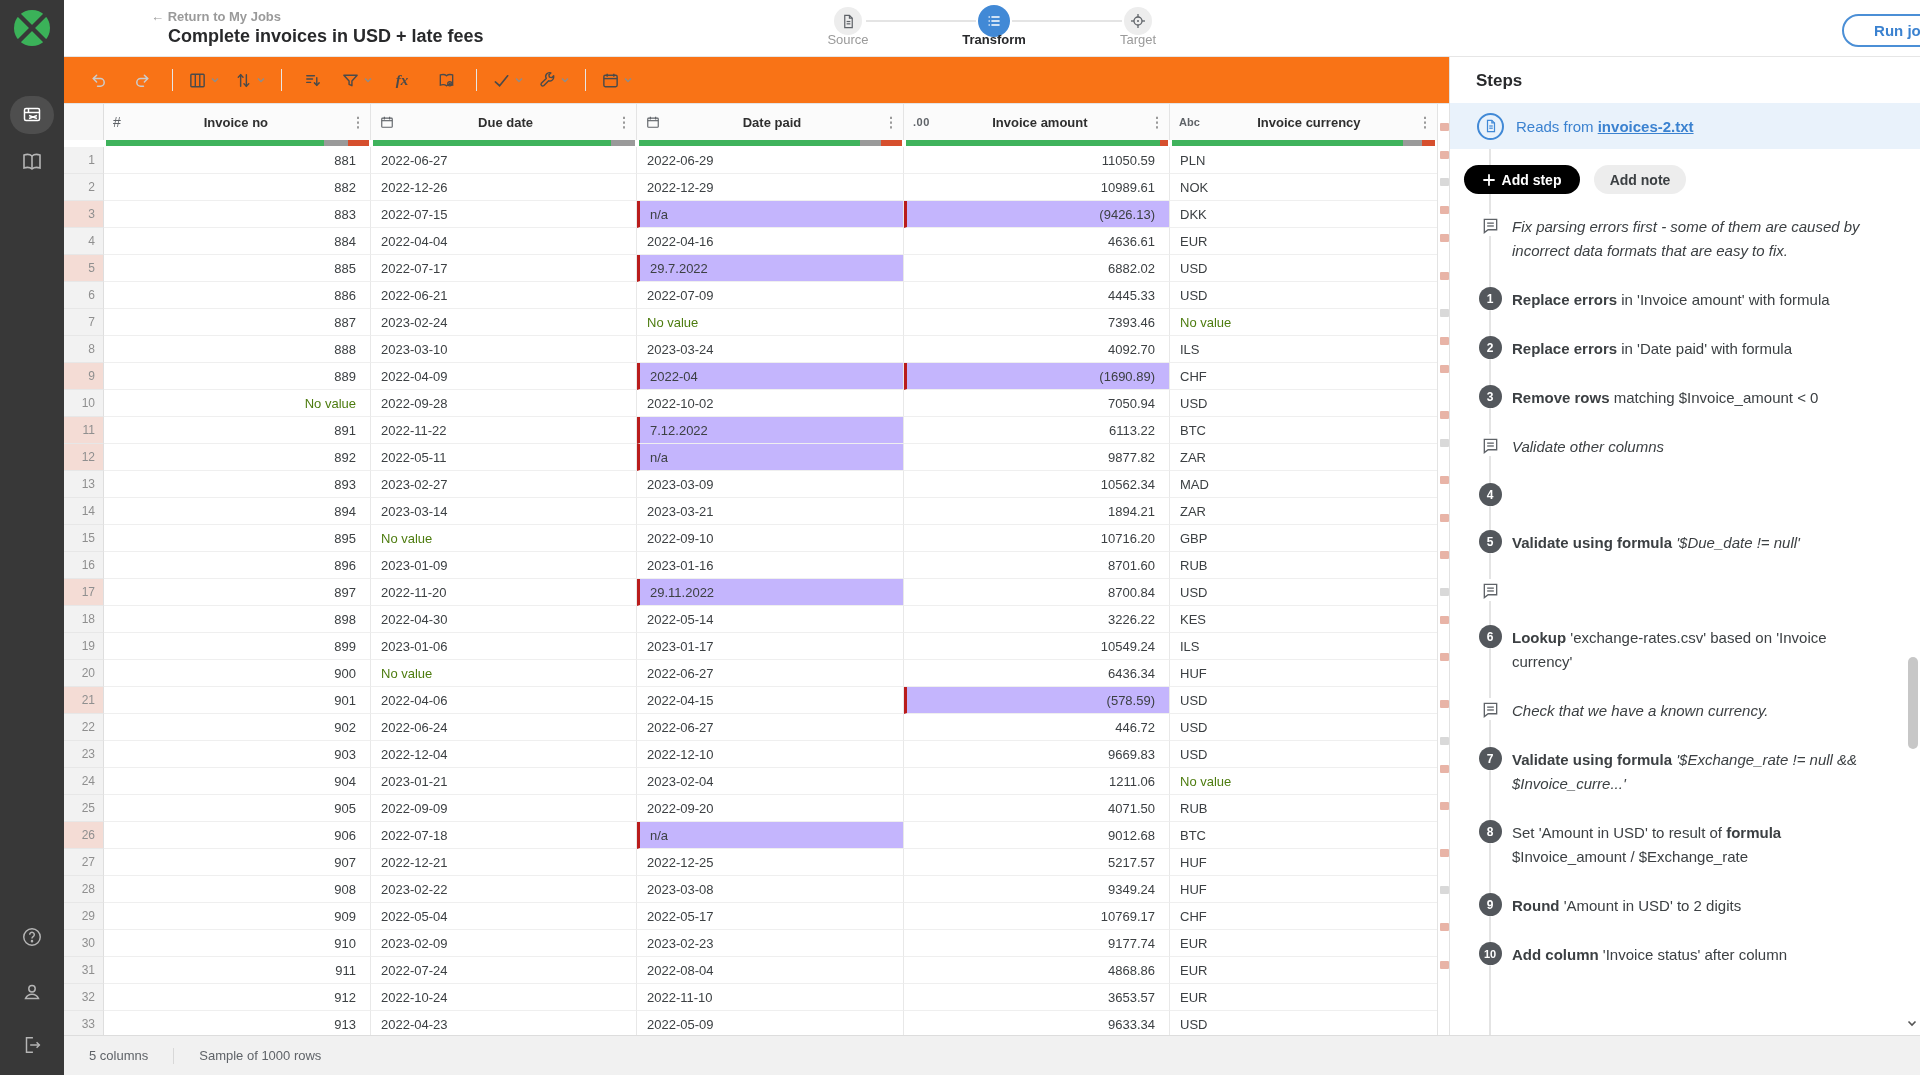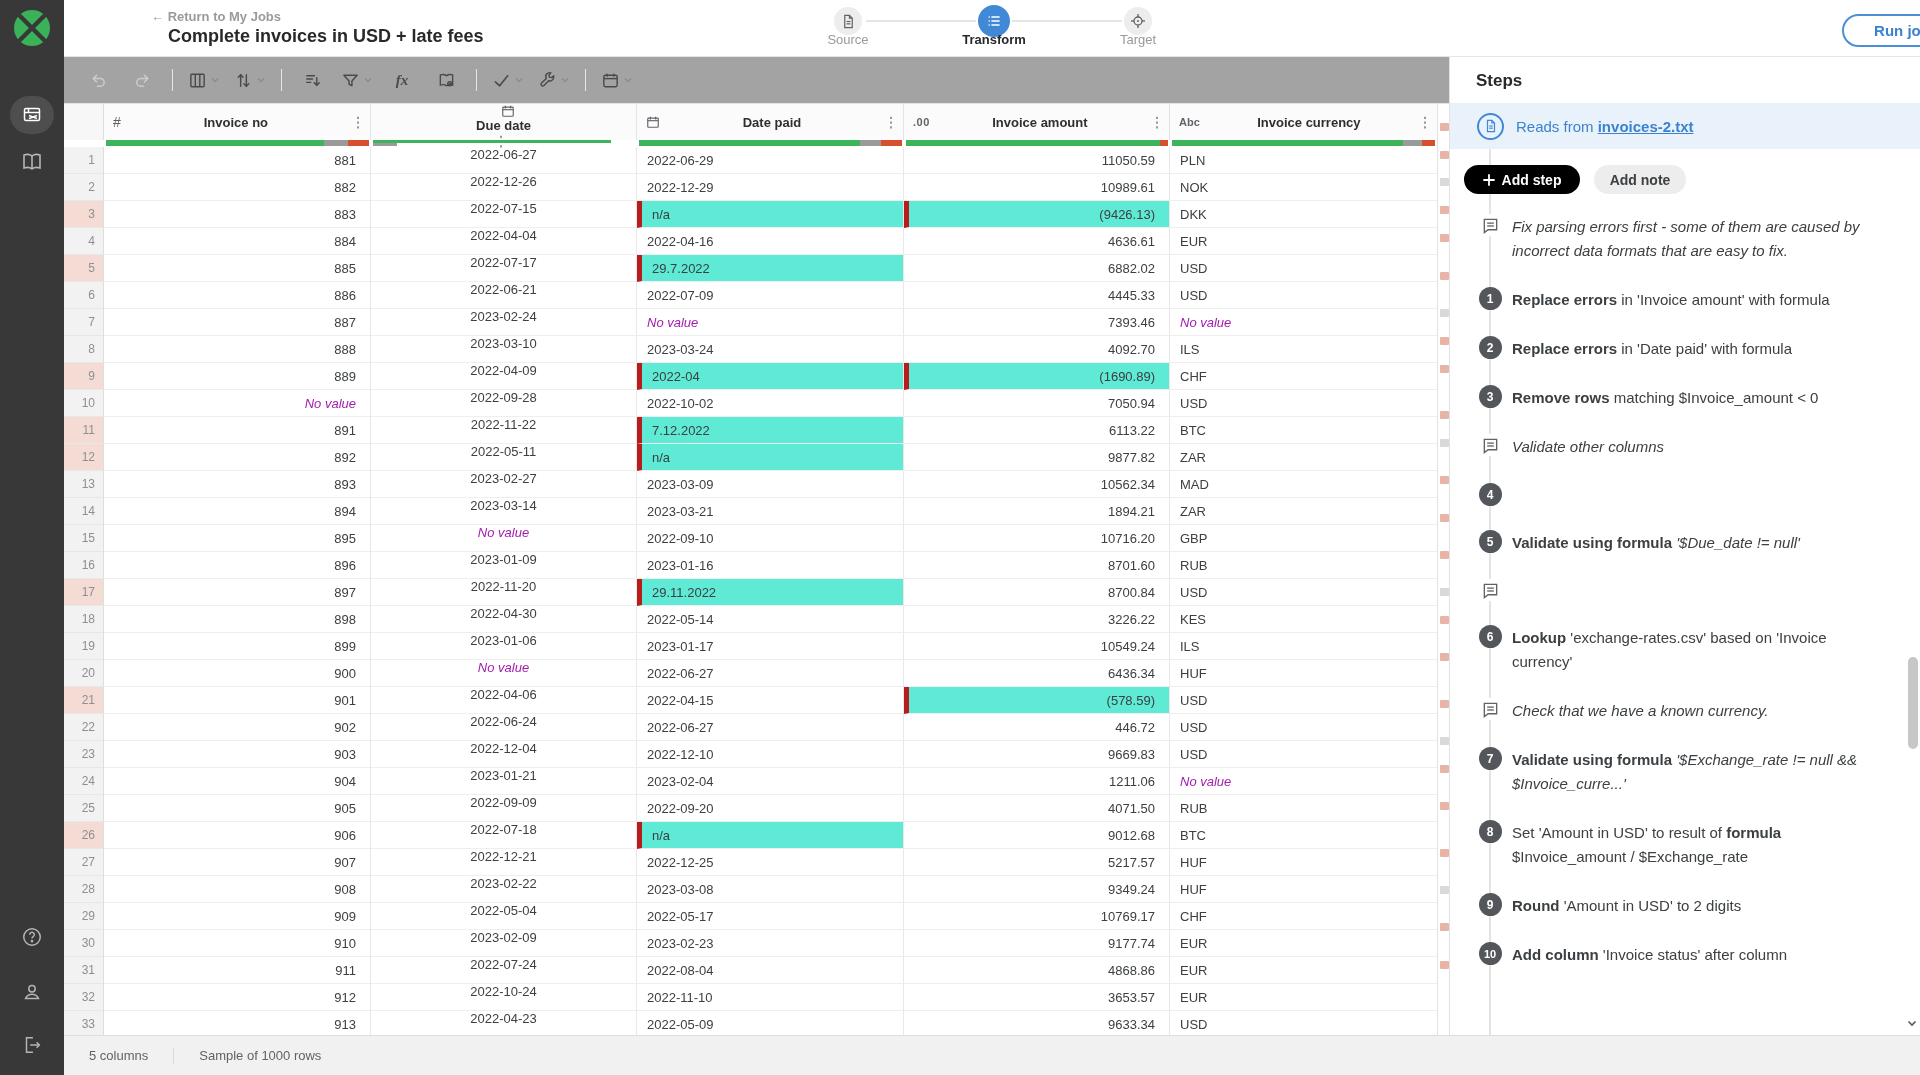--- a/index.html
+++ b/index.html
@@ -21,48 +21,48 @@
             background:#fff; color:#3b82d0; font-size:15px; font-weight:700; display:flex; align-items:center; justify-content:center; cursor:pointer; }
 
   .step-circle { position:absolute; border-radius:50%; display:flex; align-items:center; justify-content:center; }
   .sc-gray { background:#ededed; color:#5f6368; }
   .sc-blue { background:#4189d6; color:#fff; }
   .step-label { position:absolute; top:32px; width:100px; text-align:center; font-size:13px; color:#9a9a9a; }
   .step-label.active { color:#28292b; font-weight:700; }
   .step-line { position:absolute; top:20px; height:2px; background:#e4e4e4; }
 
   
-  .toolbar { position:absolute; left:64px; top:57px; width:1385px; height:47px; background:#a3a3a3; border-bottom:1px solid #e4e4e4;
+  .toolbar { position:absolute; left:64px; top:57px; width:1385px; height:47px; background:#f97316; border-bottom:1px solid #e4e4e4;
              display:flex; align-items:center; z-index:20; }
   .tb-ic { height:30px; min-width:30px; margin:0 7px; display:flex; align-items:center; justify-content:center; color:#4a4a4a; cursor:pointer; border-radius:4px; }
   .tb-ic.disabled { color:#cccccc; cursor:default; }
   .tb-sep { width:1px; height:22px; background:#e6e6e6; margin:0 8px; }
   .chev { margin-left:3px; color:#8d8d8d; }
   .fx-txt { font-style:italic; font-weight:700; font-size:15px; font-family:"Liberation Serif", serif; }
   .help-ic { position:absolute; left:1414px; top:74px; width:20px; height:20px; color:#5f6368; cursor:pointer; }
 
   
   .grid { position:absolute; left:64px; top:104px; width:1373px; bottom:40px; background:#fff; overflow:hidden; z-index:10; }
   .gh-row { display:flex; height:36px; background:#fbfbfb; }
   .gh-cell { display:flex; align-items:center; border-right:1px solid #e4e4e4; font-size:13px; font-weight:700; color:#2f2f2f; }
   .gh-gut { background:#f7f7f7; border-right:1px solid #dedede; }
   .gh-type { margin-left:9px; color:#5f6368; font-weight:400; font-size:12px; display:flex; align-items:center; }
   .gh-label { flex:1; text-align:center; }
   .kebab { margin-right:5px; color:#9a9a9a; font-size:14px; cursor:pointer; width:14px; text-align:center; }
   .q-row { display:flex; height:7px; background:#fff; }
   .q-cell { height:6px; display:flex; }
   .q-seg { height:6px; }
-  .c0 { width:40px; } .c1 { width:267px; } .c2 { width:266px;flex-direction:column; } .c3 { width:267px; } .c4 { width:266px; } .c5 { width:267px; }
+  .c0 { width:40px; } .c1 { width:267px; } .c2 { width:266px; } .c3 { width:267px; } .c4 { width:266px; } .c5 { width:267px; }
 
   .trow { display:flex; height:27px; }
   .tc { display:flex; align-items:center; font-size:13px; color:#3c4043; border-right:1px solid #e8e8e8;
         border-bottom:1px solid #efefef; padding:0 10px; overflow:hidden; white-space:nowrap; }
   .tc.ar { justify-content:flex-end; padding-right:14px; }
-  .tc.err { background:#5eead4; border-left:5px solid #b91c1c; }
-  .tc.nv { color:#a21caf; font-style:italic; }
+  .tc.err { background:#c4b5fd; border-left:3px solid #b91c1c; }
+  .tc.nv { color:#4d7c0f; }
   .gut { background:#f2f2f2; color:#8f8f8f; font-size:12px; display:flex; align-items:center; justify-content:flex-end;
          padding-right:8px; border-right:1px solid #dedede; border-bottom:1px solid #e7e7e7; }
   .gut.erow { background:#f4dcd5; }
 
   
   .minimap { position:absolute; left:1437px; top:104px; width:12px; bottom:40px; background:#fff; border-left:1px solid #e3e3e3; z-index:10; }
   .mm-mark { position:absolute; left:2px; width:9px; height:8px; border-radius:1px; }
 
   
   .panel { position:absolute; left:1449px; top:57px; right:0; bottom:40px; background:#fff; border-left:1px solid #e2e2e2; overflow:hidden; z-index:15; }

